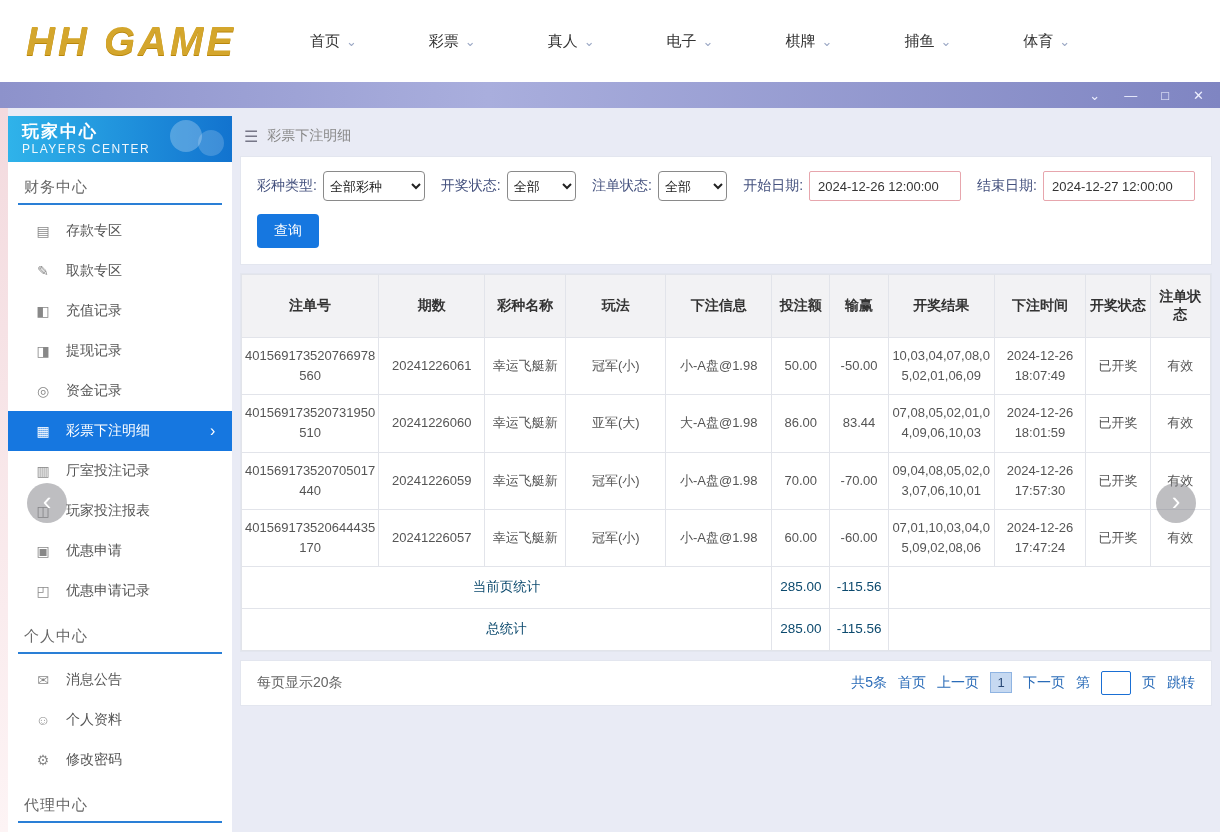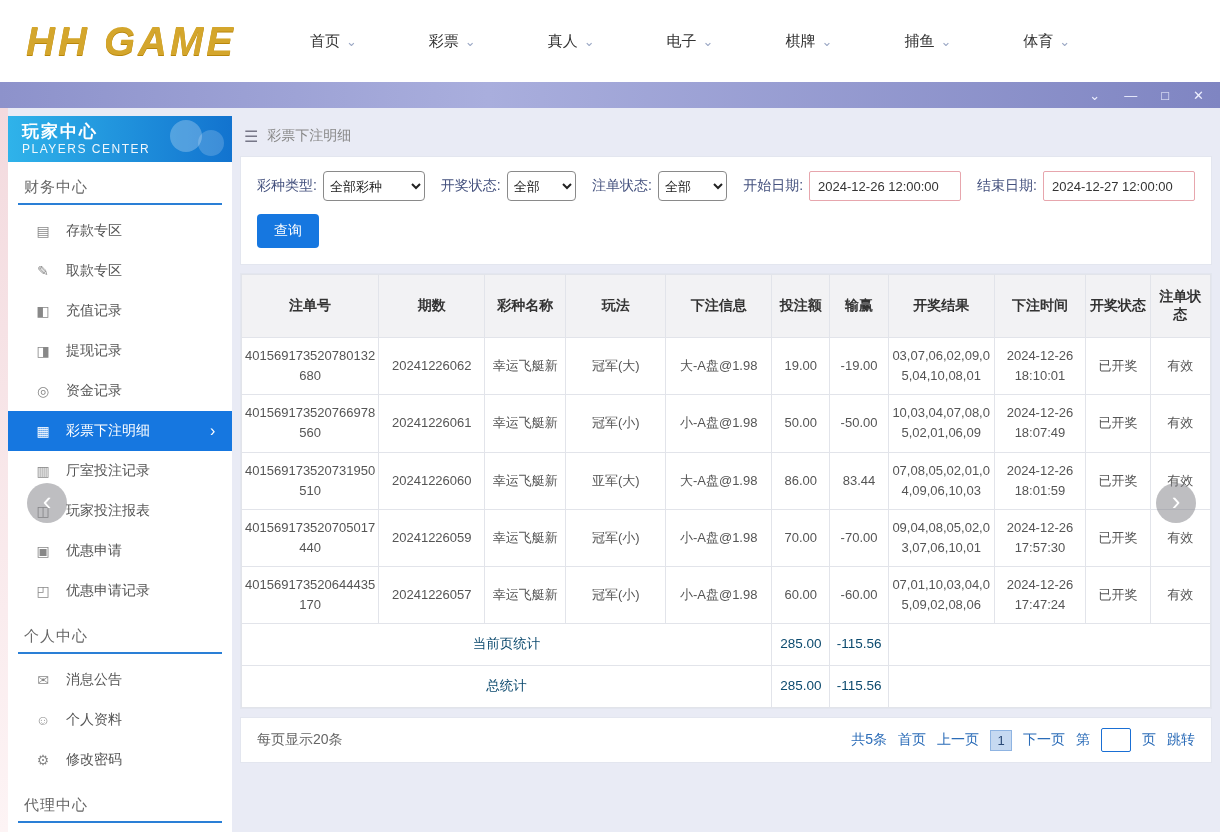--- a/index.html
+++ b/index.html
@@ -246,33 +246,20 @@
               <th>投注额</th>
               <th>输赢</th>
               <th>开奖结果</th>
               <th>下注时间</th>
               <th>开奖状态</th>
               <th>注单状态</th>
             </tr>
           </thead>
         <tbody id="table-body">
             <tr>
-              <td>401569173520780132680</td>
-              <td>20241226062</td>
-              <td>幸运飞艇新</td>
-              <td>冠军(大)</td>
-              <td>大-A盘@1.98</td>
-              <td>19.00</td>
-              <td>-19.00</td>
-              <td>03,07,06,02,09,05,04,10,08,01</td>
-              <td>2024-12-26 18:10:01</td>
-              <td>已开奖</td>
-              <td>有效</td>
-            </tr>
-            <tr>
               <td>401569173520766978560</td>
               <td>20241226061</td>
               <td>幸运飞艇新</td>
               <td>冠军(小)</td>
               <td>小-A盘@1.98</td>
               <td>50.00</td>
               <td>-50.00</td>
               <td>10,03,04,07,08,05,02,01,06,09</td>
               <td>2024-12-26 18:07:49</td>
               <td>已开奖</td>

